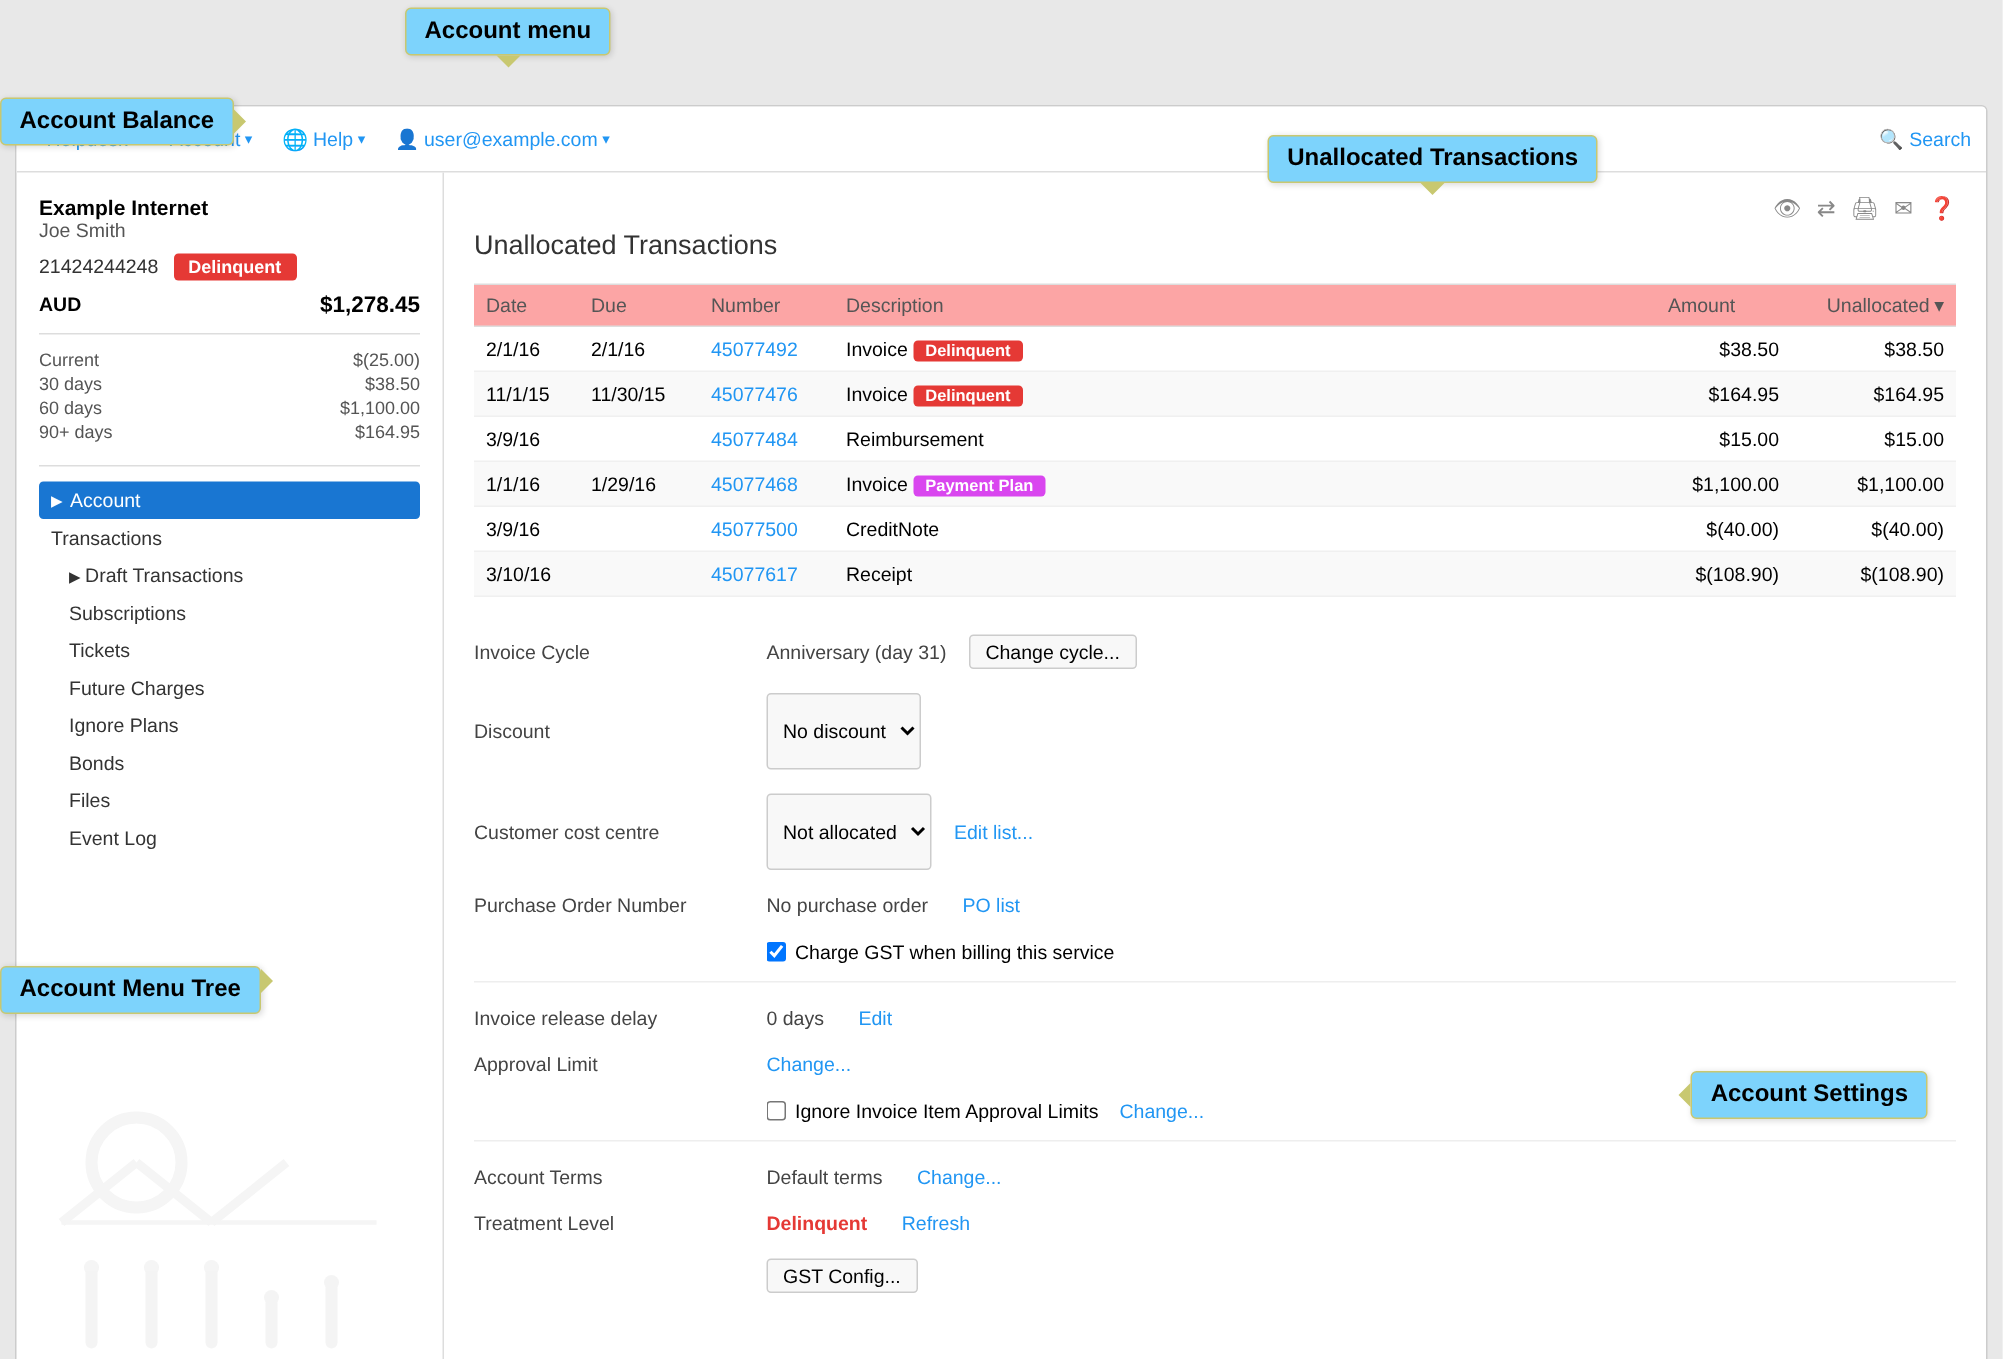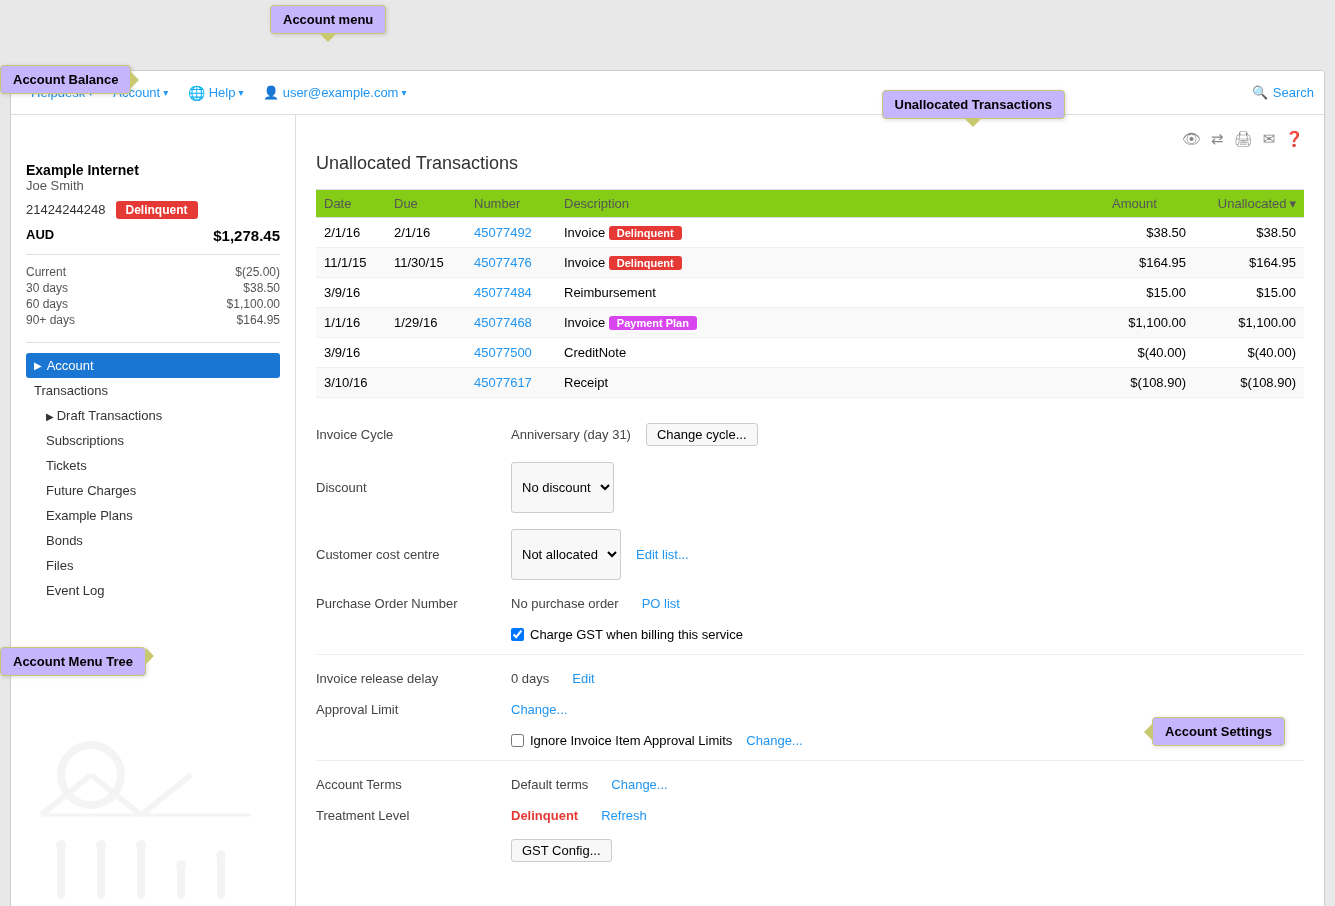--- a/index.html
+++ b/index.html
@@ -9,26 +9,26 @@
       width: 1335px;
       min-height: 906px;
       background: #e8e8e8;
       padding: 10px;
       position: relative;
     }
 
     
     .callout {
       position: absolute;
-      background: #c4b5fd;
+      background: #7dd3fc;
       border: 1px solid #c8c870;
       border-radius: 4px;
       padding: 6px 12px;
       font-weight: bold;
-      font-size: 13px;
+      font-size: 16px;
       z-index: 100;
       box-shadow: 1px 1px 4px rgba(0,0,0,0.15);
     }
     .callout::after {
       content: '';
       position: absolute;
       border: 8px solid transparent;
     }
     .callout-account-menu {
       top: 5px; left: 270px;
@@ -106,21 +106,21 @@
 
     
     .sidebar {
       width: 285px;
       min-width: 285px;
       border-right: 1px solid #ddd;
       padding: 15px;
       position: relative;
       overflow: hidden;
     }
-    .account-info { margin-bottom: 15px; margin-top: 32px; }
+    .account-info { margin-bottom: 15px; }
     .company-name { font-weight: bold; font-size: 14px; }
     .person-name { color: #555; font-size: 13px; }
     .account-number { color: #333; font-size: 13px; margin: 4px 0; }
     .delinquent-badge {
       background: #e53935;
       color: #fff;
       padding: 2px 10px;
       border-radius: 3px;
       font-size: 12px;
       font-weight: bold;
@@ -173,21 +173,21 @@
       margin-bottom: 25px;
       font-size: 13px;
     }
     .transactions-table th {
       border-top: 1px solid #ddd;
       border-bottom: 1px solid #ddd;
       padding: 6px 8px;
       text-align: left;
       color: #555;
       font-weight: normal;
-      background: #84cc16;
+      background: #fca5a5;
     }
     .transactions-table td {
       padding: 7px 8px;
       border-bottom: 1px solid #f0f0f0;
     }
     .transactions-table tr:nth-child(even) { background: #f9f9f9; }
     .col-date { width: 70px; }
     .col-due { width: 80px; }
     .col-number { width: 90px; }
     .col-desc { }
@@ -343,21 +343,21 @@
         <ul class="sidebar-menu" id="sidebar-menu">
             <li class="active">
               <span style="font-size:10px;">▶</span> 
               <span>Account</span>
             </li>
             <li><span>Transactions</span></li>
             <li class="sub-item"><span style="font-size:10px; margin-right:3px;">▶</span><span>Draft Transactions</span></li>
             <li class="sub-item"><span>Subscriptions</span></li>
             <li class="sub-item"><span>Tickets</span></li>
             <li class="sub-item"><span>Future Charges</span></li>
-            <li class="sub-item"><span>Example Plans</span></li>
+            <li class="sub-item"><span>Ignore Plans</span></li>
             <li class="sub-item"><span>Bonds</span></li>
             <li class="sub-item"><span>Files</span></li>
             <li class="sub-item"><span>Event Log</span></li>
           </ul>
 
         <div class="sidebar-watermark">
           <svg width="240" height="200" viewBox="0 0 240 200" fill="none">
 
             <circle cx="60" cy="60" r="30" stroke="#aaa" stroke-width="8" fill="none"></circle>
             <line x1="10" y1="100" x2="60" y2="60" stroke="#aaa" stroke-width="6"></line>

